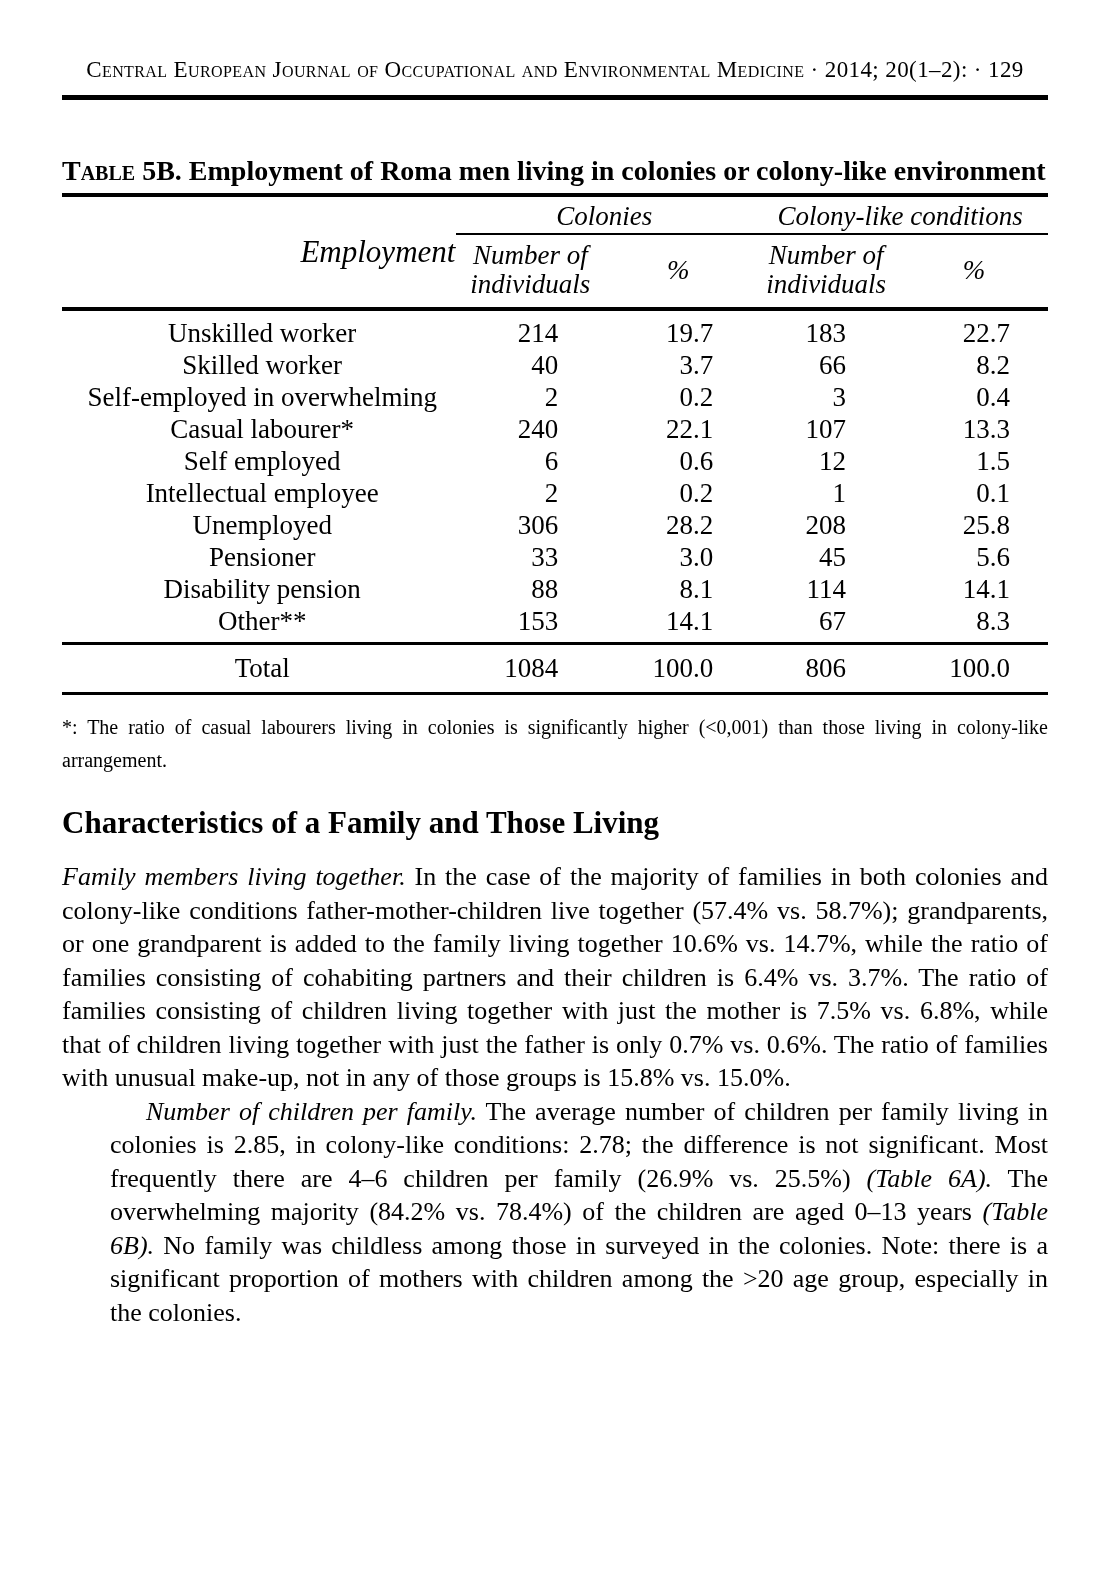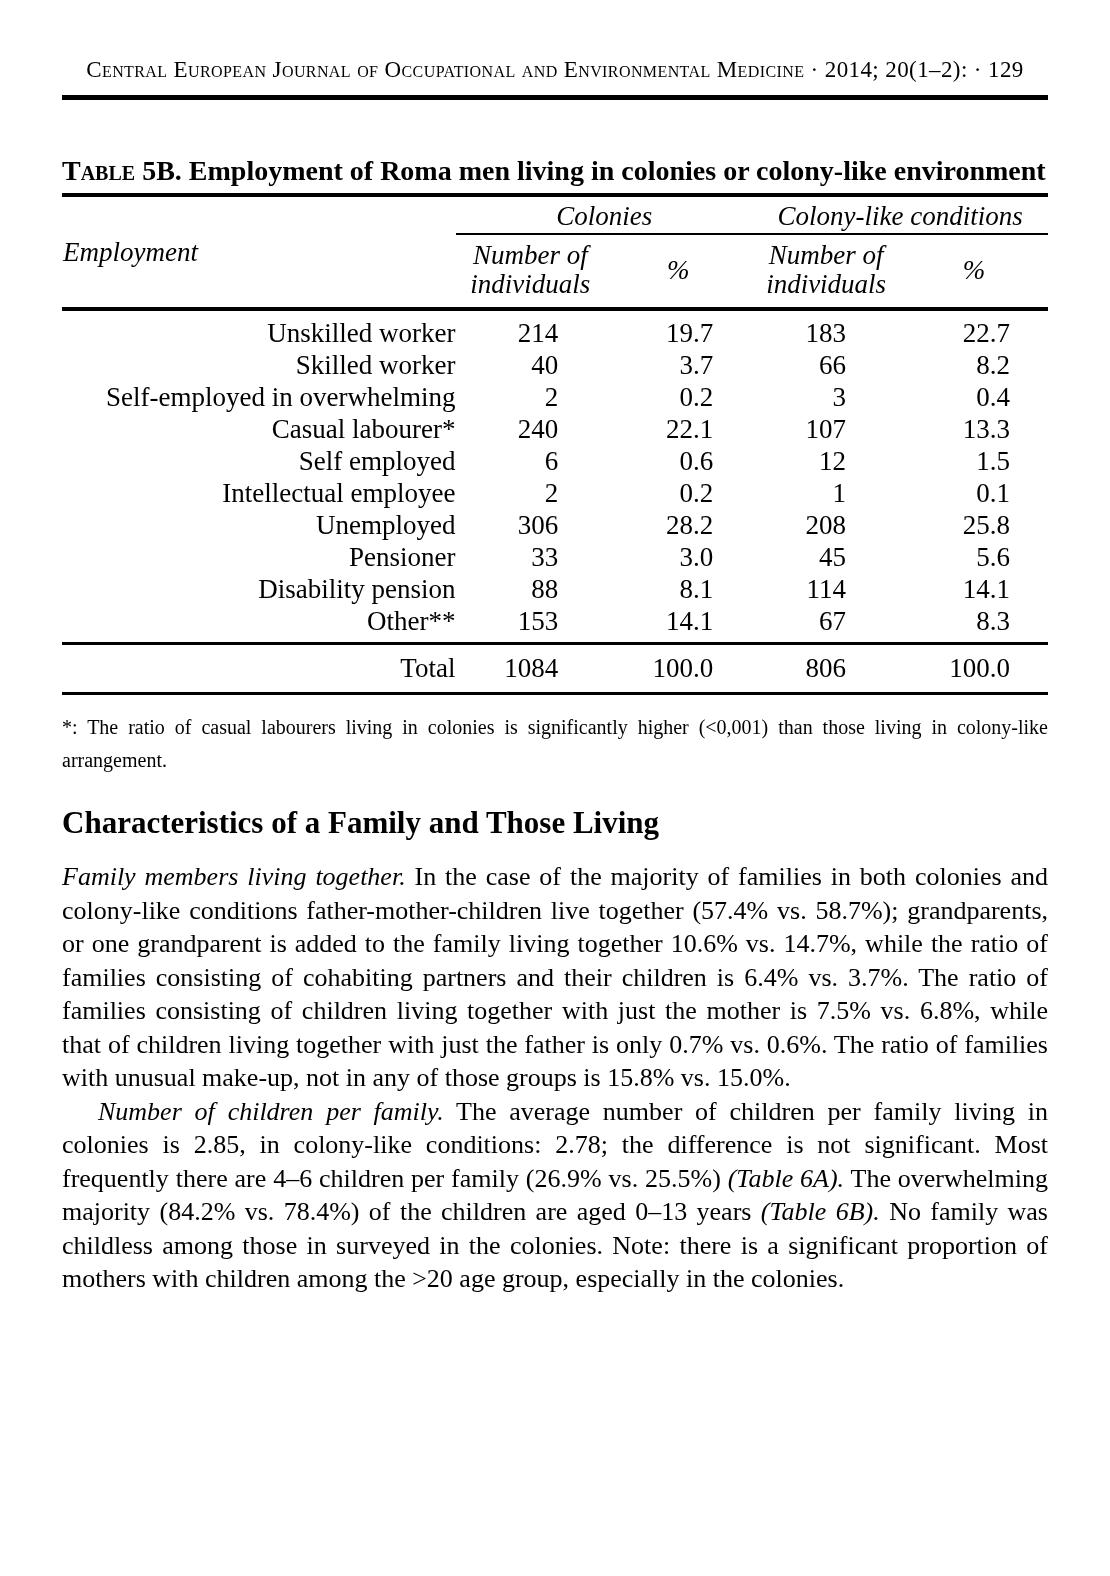--- a/index.html
+++ b/index.html
@@ -42,31 +42,31 @@
   col.c-label { width: 40%; }
   col.c-num   { width: 15%; }
   thead { border-bottom: 4px solid #000; }
   .data-table th {
     font-weight: normal;
     font-style: italic;
     text-align: center;
   }
   .th-emp {
     font-style: italic;
-    text-align: left;
+    text-align: right;
     vertical-align: middle;
-    font-size: 27px;
+    font-size: 31px;
   }
   th.group { padding: 4px 0 2px 0; border-bottom: 2px solid #000; line-height: 30px; }
   th.sub   { padding: 6px 0 8px 0; line-height: 29px; vertical-align: middle; }
 
   tbody td { line-height: 30px; vertical-align: baseline; }
   tbody tr:first-child td { padding-top: 7px; }
   tbody tr.last-data td { padding-bottom: 6px; }
-  td.lbl { text-align: right; padding-left: 7px; }
+  td.lbl { text-align: center; padding-left: 7px; }
   td.n1 { text-align: right; padding-right: 46px; }
   td.p1 { text-align: right; padding-right: 39px; }
   td.n2 { text-align: right; padding-right: 54px; }
   td.p2 { text-align: right; padding-right: 38px; }
   tr.total td { border-top: 3px solid #000; padding-top: 8px; padding-bottom: 9px; }
 
   .footnotes {
     margin-top: 16px;
     font-size: 20px;
     line-height: 33px;
@@ -80,21 +80,21 @@
     line-height: 39px;
     font-weight: bold;
   }
 
   p.body {
     margin: 18px 0 0 0;
     font-size: 26px;
     line-height: 33.5px;
     text-align: justify;
   }
-  p.body + p.body { margin-top: 0; }
+  p.body + p.body { margin-top: 0; margin-left: 48px; }
   p.body.indent { text-indent: 36px; }
 </style>
 </head>
 <body>
 
 <div class="page">
 
   <div class="running-header">Central European Journal of Occupational and Environmental Medicine · 2014; 20(1–2): · 129</div>
   <div class="header-rule"></div>
 

